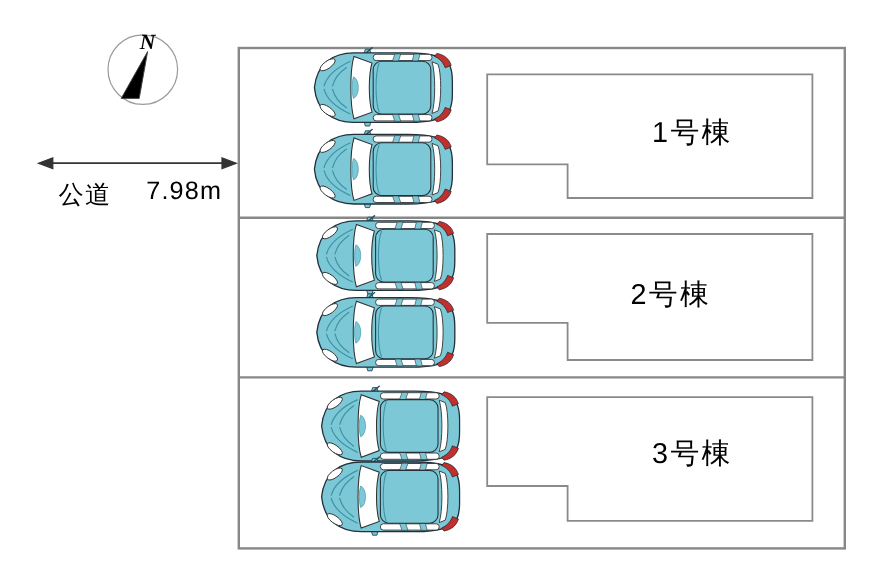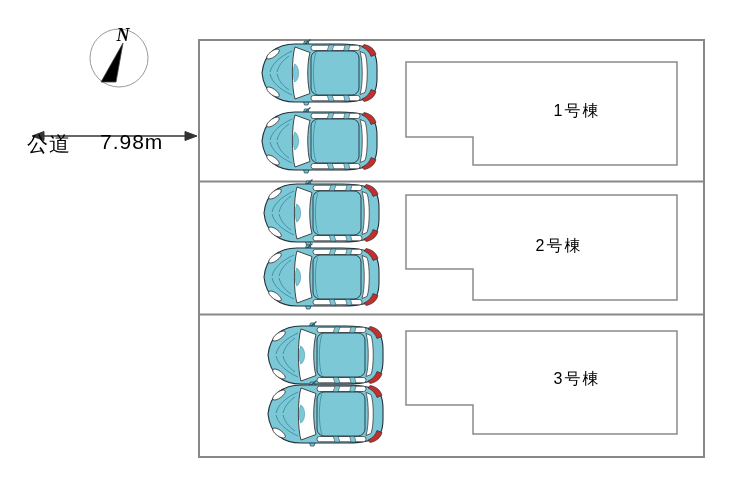--- a/index.html
+++ b/index.html
@@ -7,25 +7,25 @@
     position:relative;width:740px;height:480px;background:#ffffff;
     font-family:"Liberation Sans", sans-serif;color:#000;overflow:hidden;
   }
   .plan-svg{position:absolute;left:0;top:0;}
   .lbl{position:absolute;color:#000;white-space:nowrap;}
   .north-lbl{
     left:108px;top:25px;width:30px;text-align:center;
     font-family:"Liberation Serif", serif;font-style:italic;font-size:18px;font-weight:bold;
   }
   .road-lbl{
-    left:27px;top:130px;width:180px;display:flex;justify-content:flex-start;gap:29px;
+    left:27px;top:148px;width:180px;display:flex;justify-content:center;gap:29px;
     font-size:21px;letter-spacing:1px;
   }
   .bldg-lbl{
-    width:160px;text-align:center;font-size:16px;line-height:28px;letter-spacing:2px;
+    width:160px;text-align:center;font-size:24px;line-height:28px;letter-spacing:2px;
   }
   .bldg-lbl.b1{left:497px;top:97px;}
   .bldg-lbl.b2{left:479px;top:232px;}
   .bldg-lbl.b3{left:497px;top:365px;text-align:center;}
 </style>
 </head>
 <body>
 
 <div class="canvas">
 

